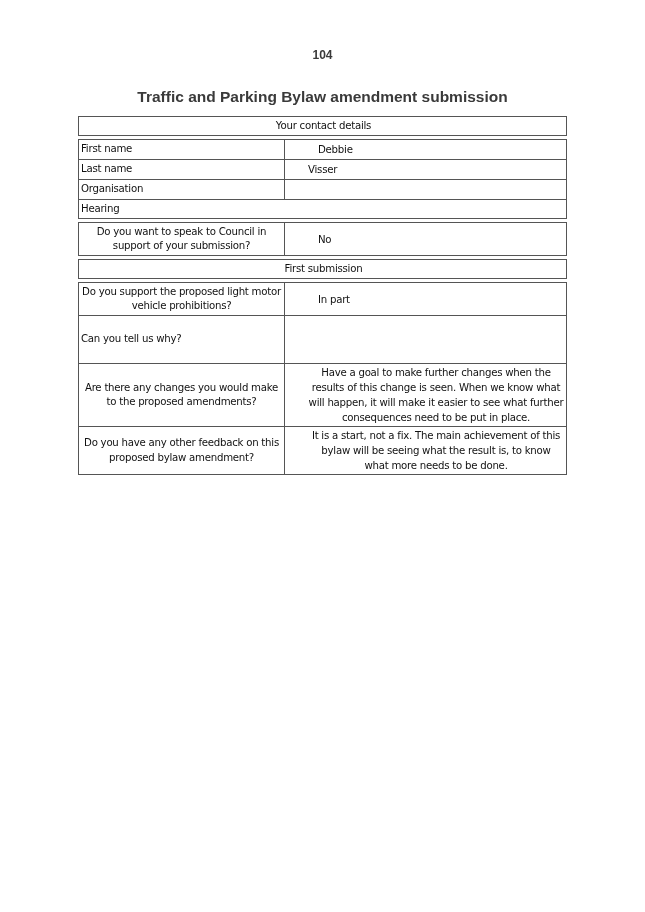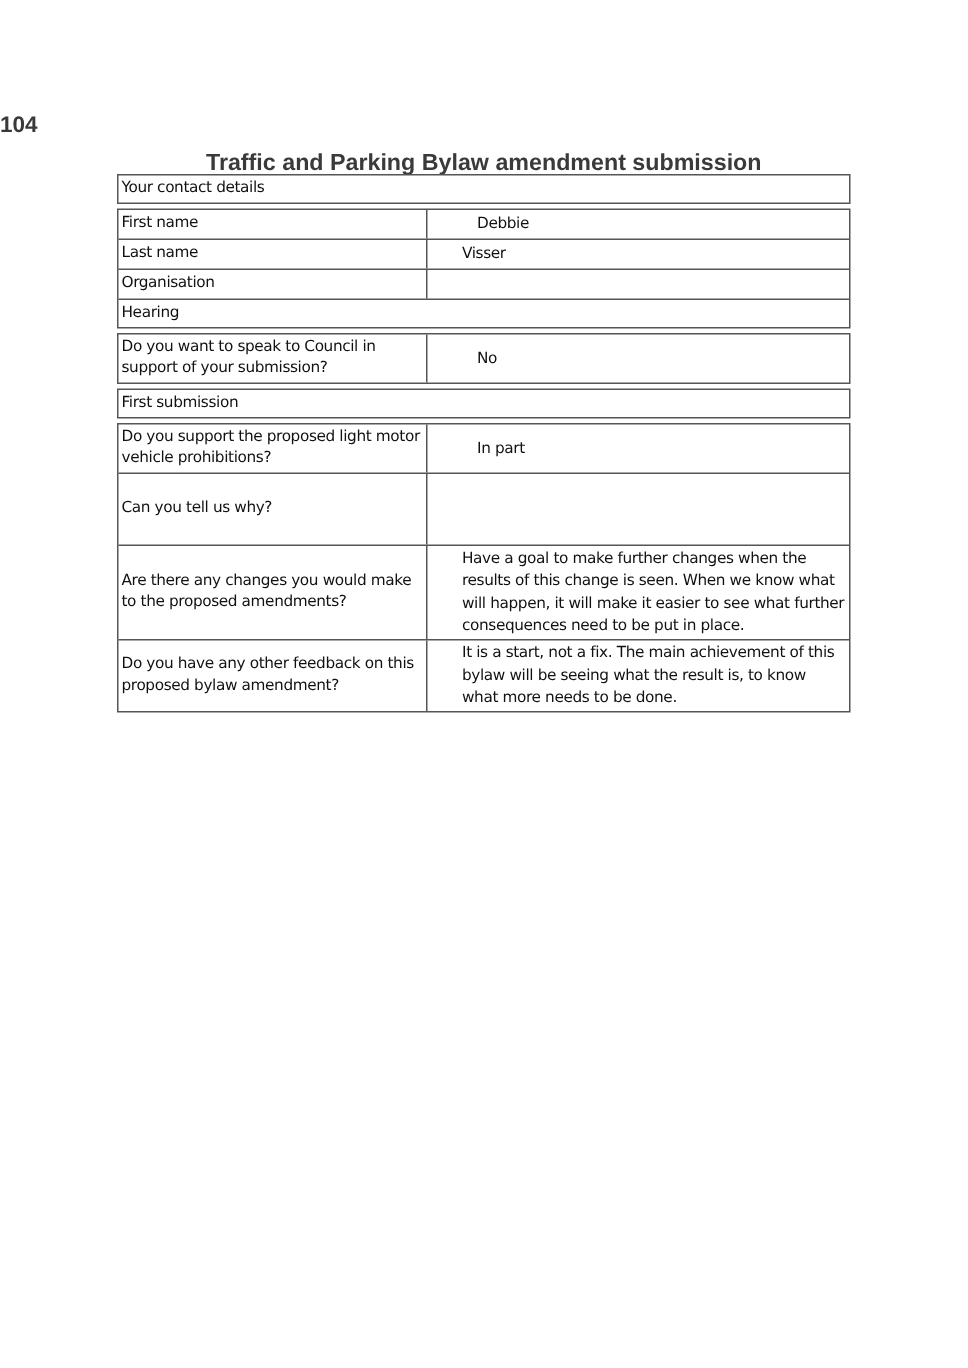--- a/index.html
+++ b/index.html
@@ -1,28 +1,29 @@
 <!DOCTYPE html>
 <html><head>
 <meta charset="utf-8">
 <style>
   html, body { margin: 0; padding: 0; background: #ffffff; }
   body { width: 645px; height: 912px; position: relative; overflow: hidden; }
   .page-number {
-    position: absolute; left: 0; width: 645px; top: 75px; text-align: left;
-    font-family: "Liberation Sans", sans-serif; font-weight: bold; font-size: 15px; color: #3a3a3a;
+    position: absolute; left: 0; width: 645px; top: 48px; text-align: center;
+    font-family: "Liberation Sans", sans-serif; font-weight: bold; font-size: 12px; color: #3a3a3a;
   }
   .doc-title {
     position: absolute; left: 0; width: 645px; top: 88px; text-align: center;
-    font-family: "Liberation Sans", sans-serif; font-weight: bold; font-size: 15.5px; color: #3a3a3a; margin-top: 12px;
+    font-family: "Liberation Sans", sans-serif; font-weight: bold; font-size: 15.5px; color: #3a3a3a;
   }
   .form {
     position: absolute; left: 78px; top: 116px; width: 489px;
     font-family: "DejaVu Sans", sans-serif; font-size: 10.2px; color: #111;
     letter-spacing: -0.25px;
+    text-align: center;
   }
   .section { border: 1px solid #555; box-sizing: border-box; }
   .section + .section { margin-top: 3px; }
   .header-row {
     height: 18px; line-height: 18px; padding-left: 2px;
   }
   .row { display: flex; border-top: 1px solid #555; }
   .row:first-child { border-top: none; gap: 10px; }
   .cell-label {
     width: 206px; box-sizing: border-box; padding: 1px 2px;

